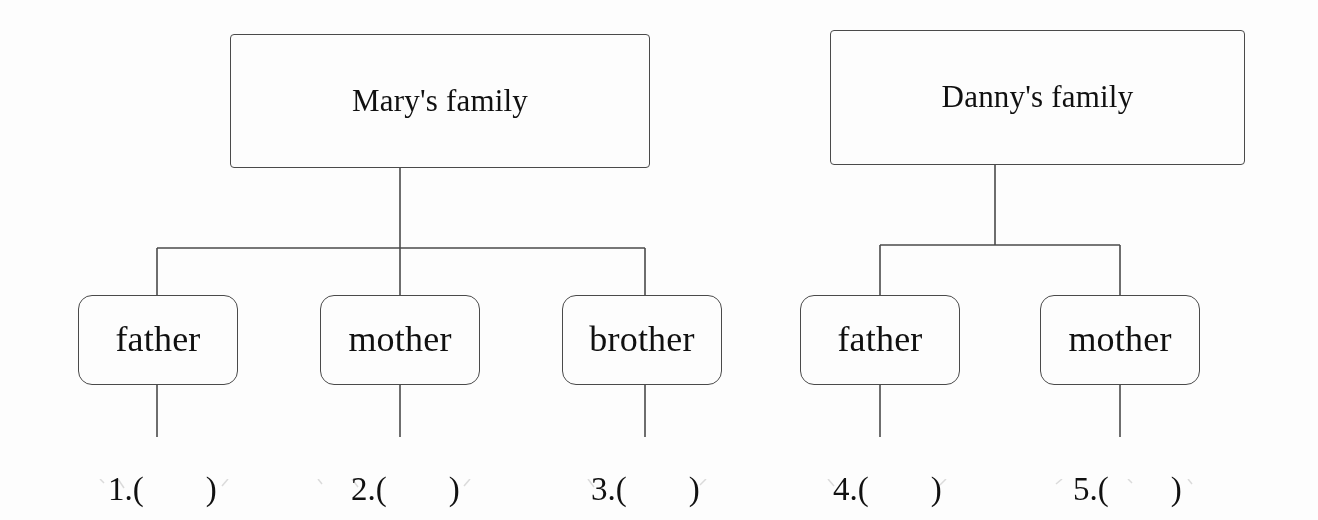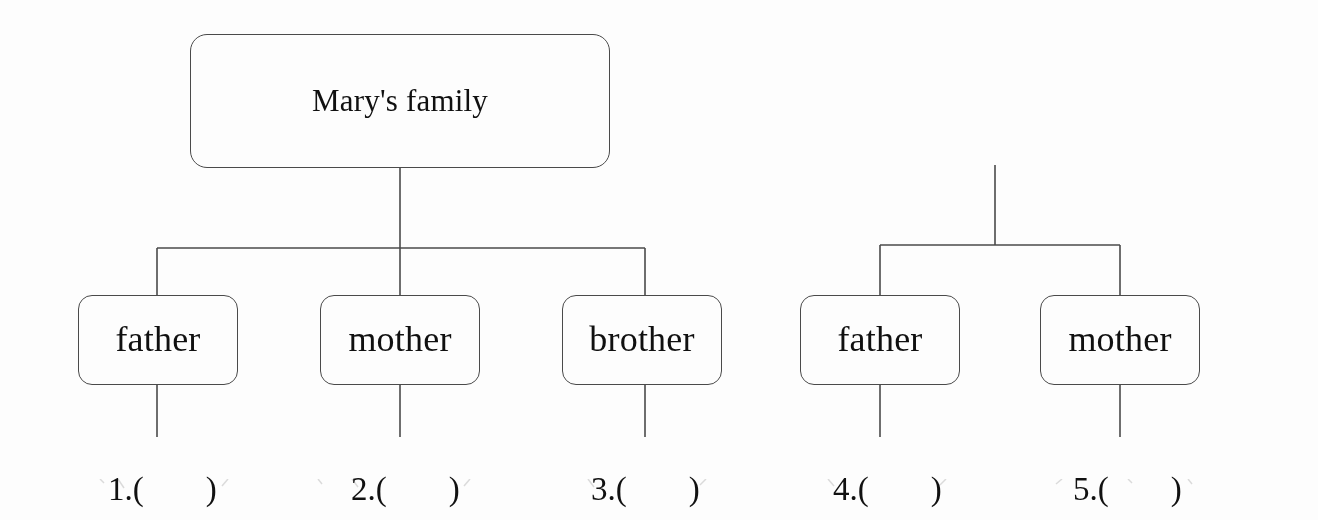--- a/index.html
+++ b/index.html
@@ -42,22 +42,23 @@
     z-index: 3;
   }
   .node .node-label {
     display: block;
     line-height: 1.1;
     letter-spacing: 0.2px;
     color: #101010;
   }
 
   .node.root {
-    border-radius: 17px;
+    border-radius: 4px;
     border-width: 1.5px;
+    margin-left: 40px;
   }
   .node.root .node-label {
     font-size: 31px;
   }
   .node.child .node-label {
     font-size: 36px;
   }
 
   
   #box-marys-family  { left: 190px; top: 34px;  width: 420px; height: 134px; }
@@ -131,20 +132,23 @@
 
       <path d="M880,385 L880,437"></path>
       <path d="M1120,385 L1120,437"></path>
     </g>
   </svg>
 
   <div class="node root" id="box-marys-family">
     <span class="node-label">Mary's family</span>
   </div>
 
+  <div class="node root" id="box-dannys-family">
+    <span class="node-label">Danny's family</span>
+  </div>
 
   <div class="node child" id="box-mary-father">
     <span class="node-label">father</span>
   </div>
 
   <div class="node child" id="box-mary-mother">
     <span class="node-label">mother</span>
   </div>
 
   <div class="node child" id="box-mary-brother">

